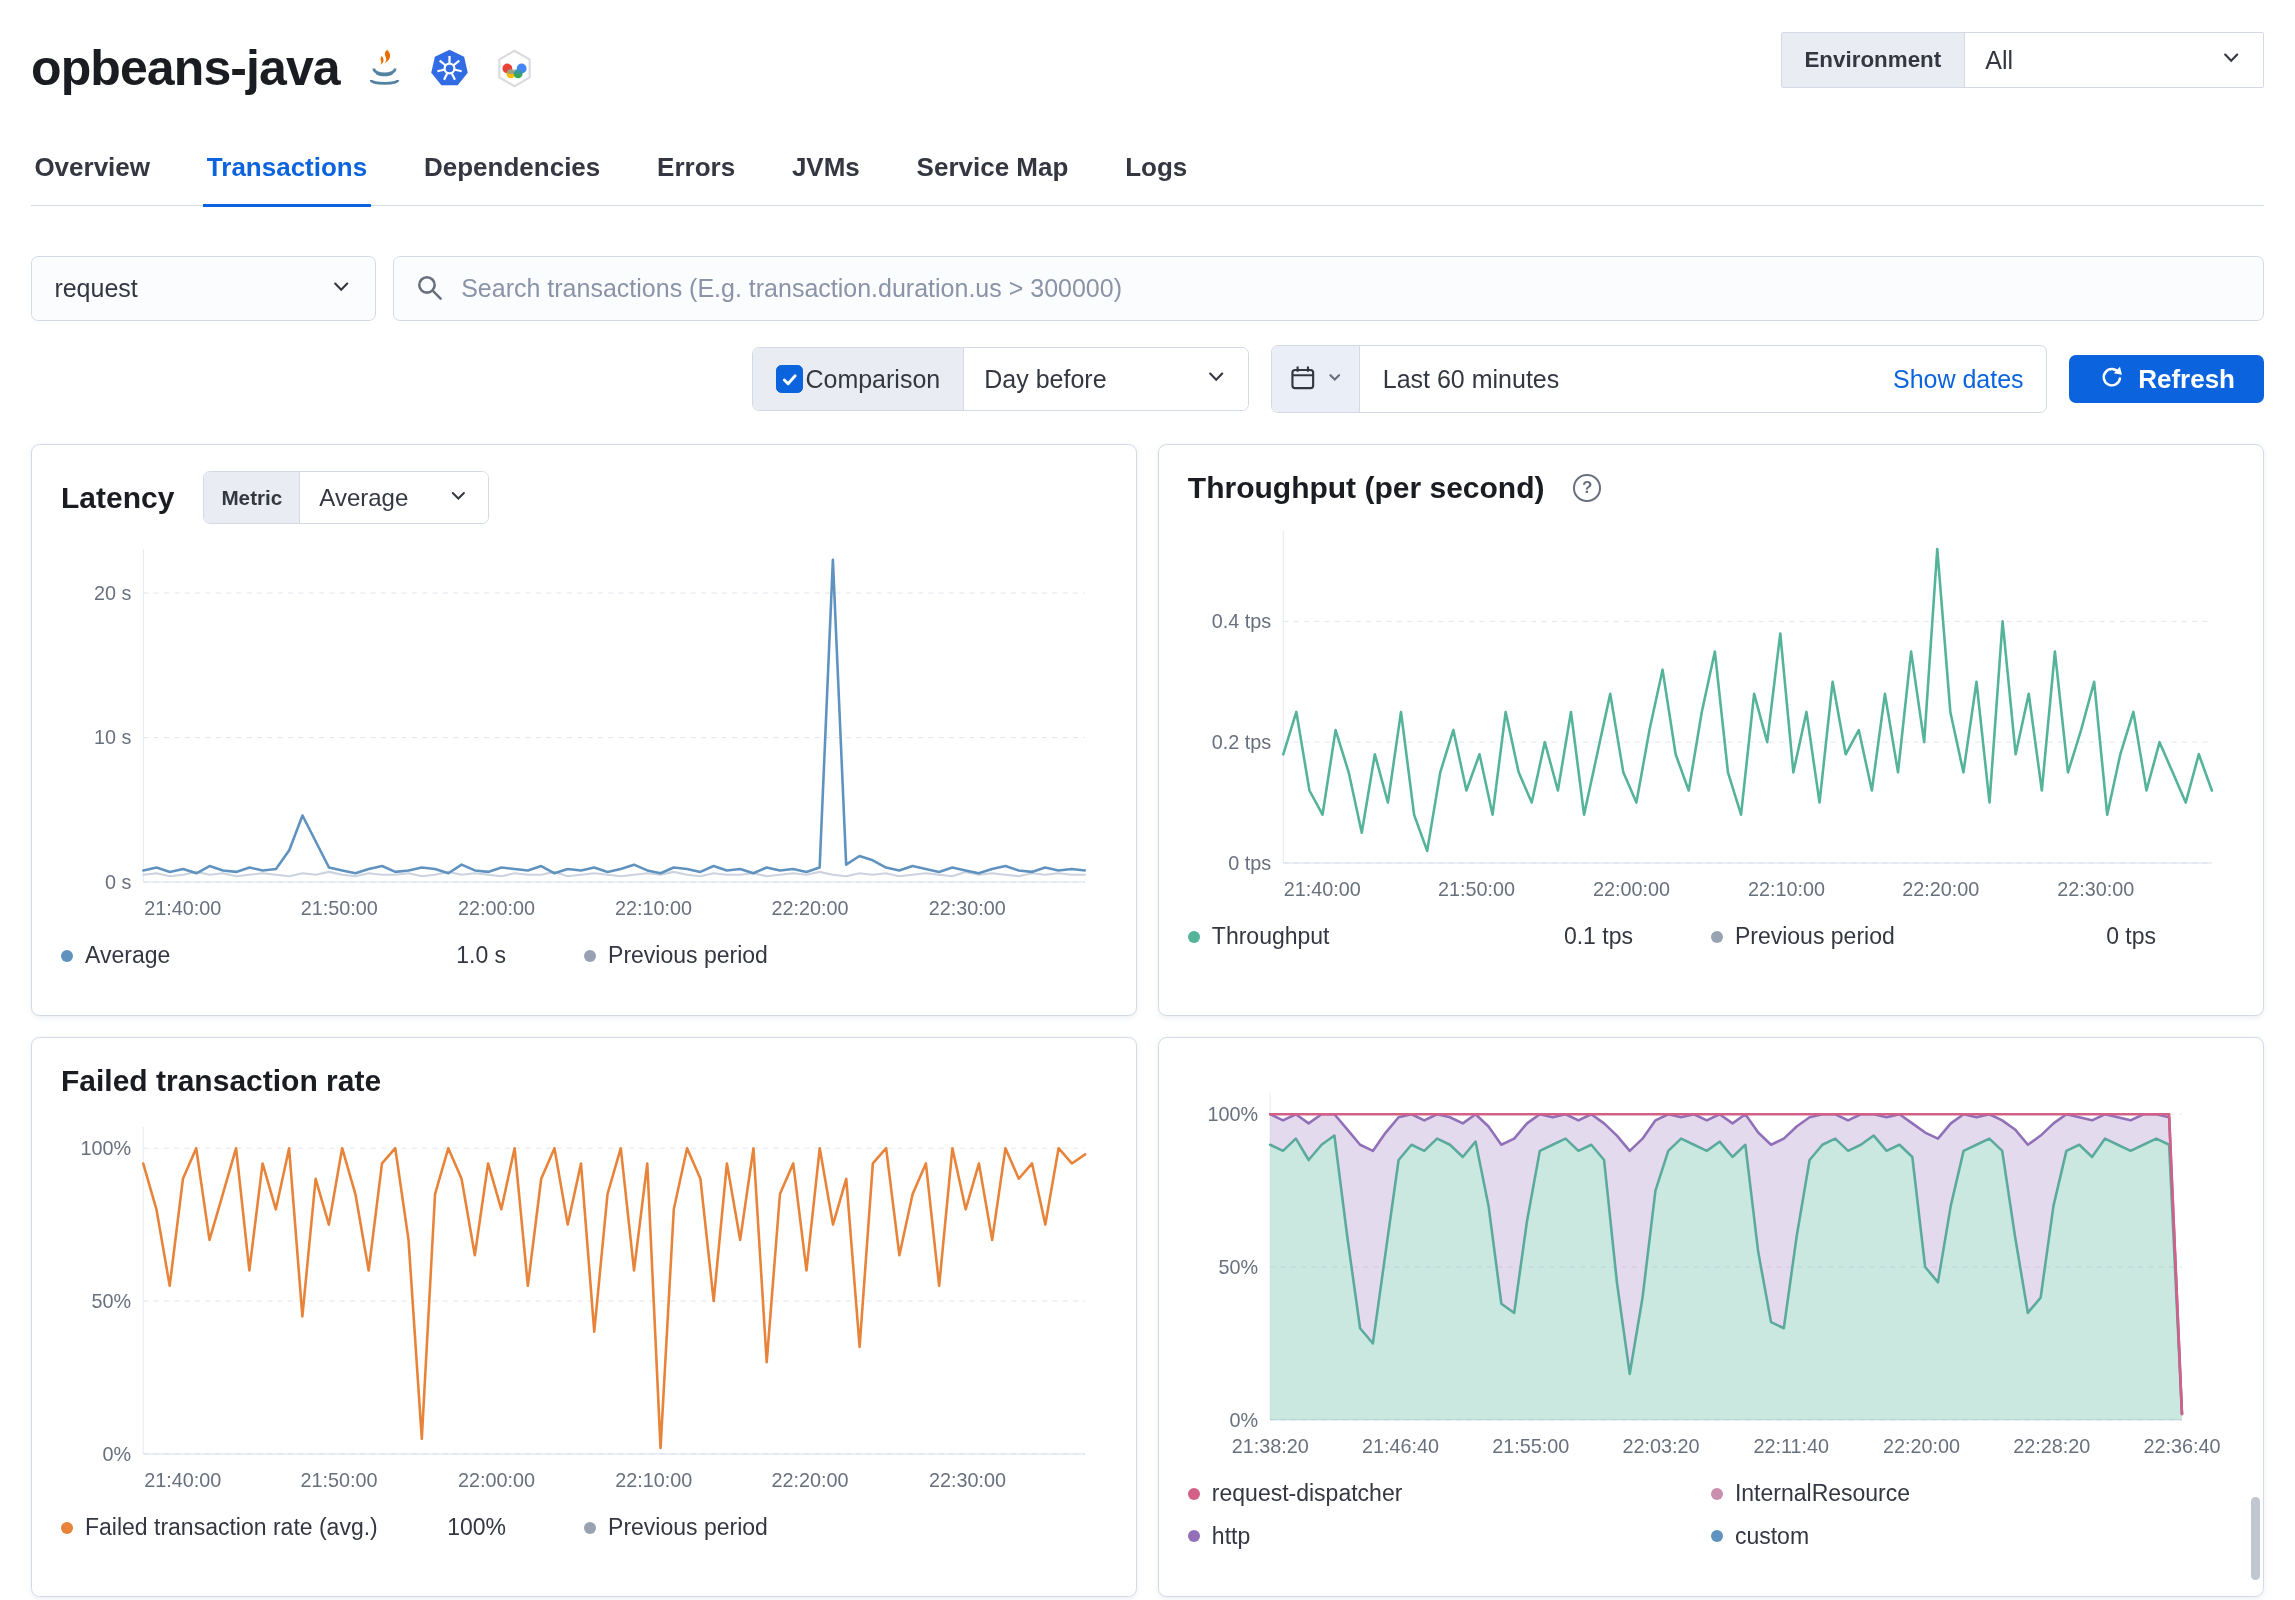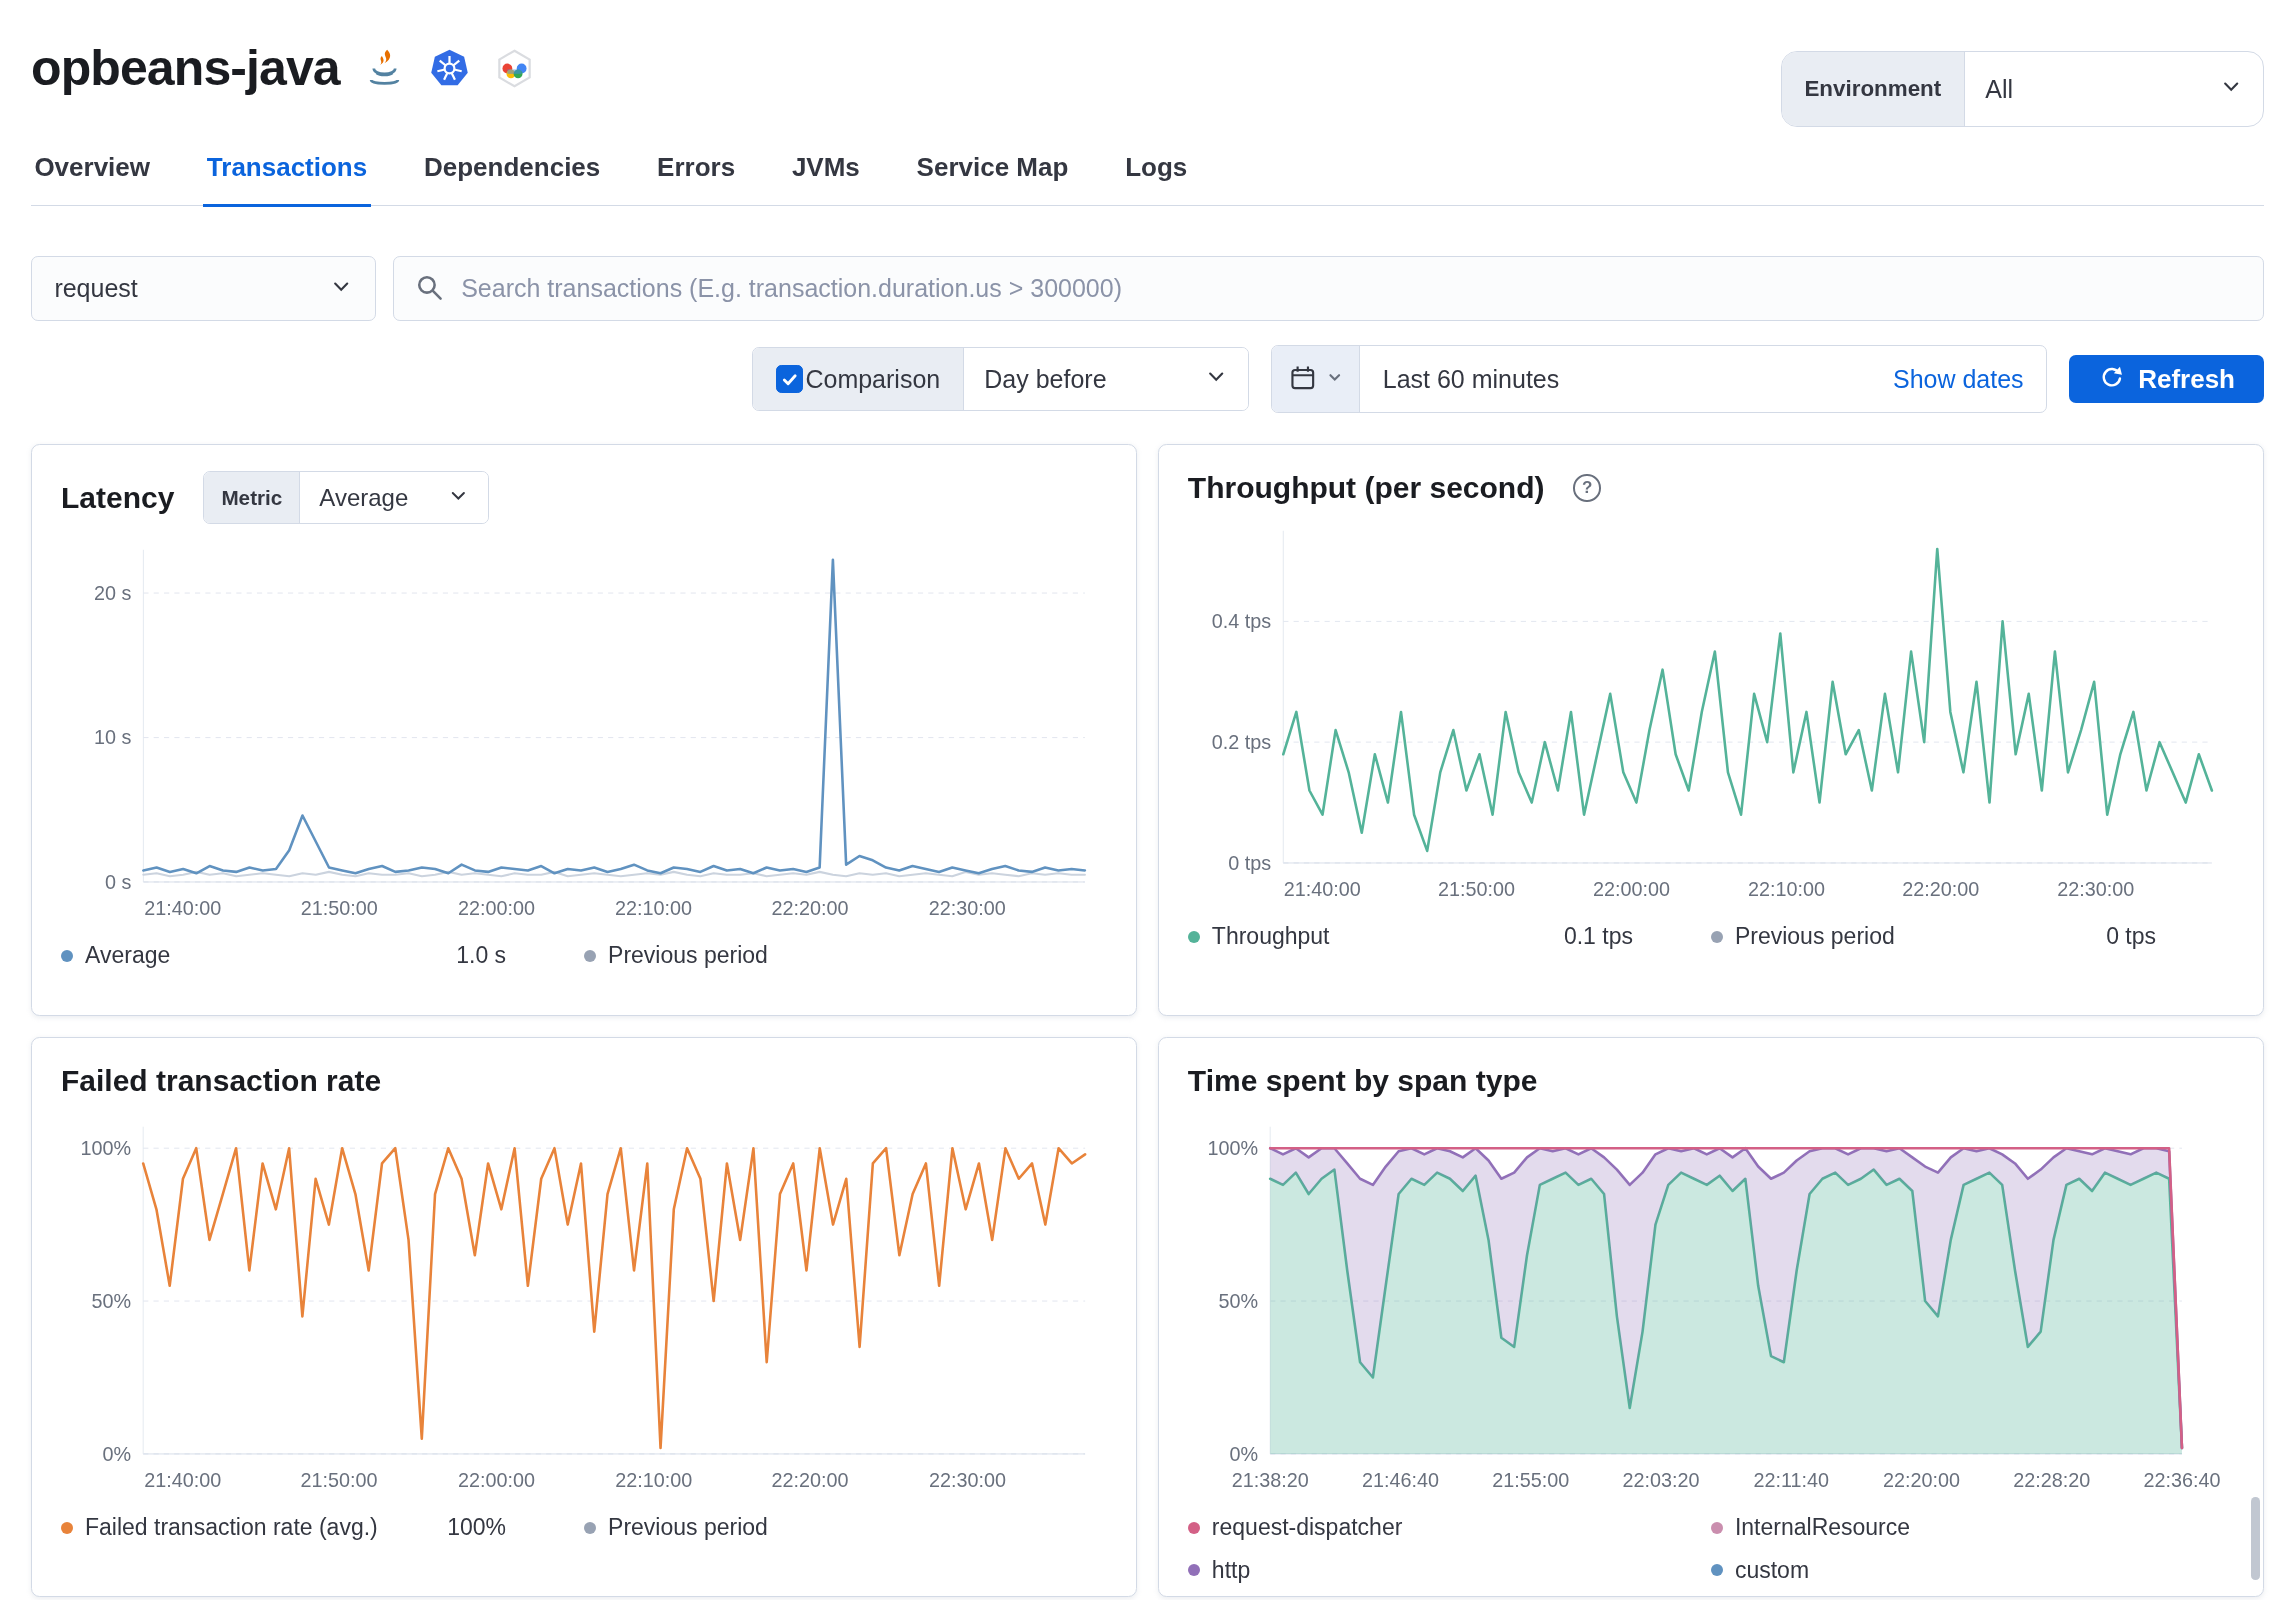--- a/index.html
+++ b/index.html
@@ -8,22 +8,22 @@
   body {
     width:2295px; height:1601px; overflow:hidden; position:relative;
     background:#ffffff; color:#343741;
     font-family:"Liberation Sans", sans-serif;
   }
   
   .header { padding:29px 31px 0 31px; }
   .title-row { display:flex; align-items:center; gap:24px; position:relative; height:78px; }
   .service-title { font-size:50px; font-weight:700; color:#1a1c21; margin:0; letter-spacing:-0.9px; }
   .agent-icon { width:41px; height:41px; display:inline-flex; }
-  .env-group { position:absolute; right:0; top:22px; display:flex; height:76px; width:483px;
-    border:0.9px solid #d3dae6; border-radius:16px; overflow:hidden; background:#fff; }
+  .env-group { position:absolute; right:0; top:3px; display:flex; height:56px; width:483px;
+    border:0.9px solid #d3dae6; border-radius:2px; overflow:hidden; background:#fff; }
   .env-prepend { background:#e9edf3; display:flex; align-items:center; padding:0 22.4px;
     font-size:22.4px; font-weight:600; color:#343741; border-right:0.9px solid #d3dae6; }
   .env-value { flex:1; display:flex; align-items:center; justify-content:space-between;
     padding:0 20.7px; font-size:25px; cursor:pointer; }
   
   .tabs { display:flex; gap:50px; margin-top:33px; border-bottom:1.7px solid #d3dae6; padding:0 0 0 0; }
   .tab { background:none; border:none; font-family:inherit; font-size:26px; font-weight:600;
     color:#343741; padding:12px 3.4px 20.7px 3.4px; cursor:pointer; border-bottom:3.4px solid transparent; margin-bottom:-1.7px; }
   .tab.active { color:#0b64dd; border-bottom-color:#0b64dd; }
   
@@ -326,23 +326,20 @@
           <span class="legend-value">100%</span>
         </div>
         <div class="legend-item">
           <span class="dot" style="background: rgb(152, 162, 179);"></span>
           <span class="legend-label">Previous period</span>
         </div>
       </div>
   </div>
 
   <div class="panel bottom">
-    <div class="panel-head">
-      <span class="panel-title">Time spent by span type</span>
-    </div>
     <div class="chart-box"><svg width="1046" height="384" font-family="Liberation Sans, sans-serif" viewBox="0 0 1214 446">
           <line x1="95" x2="1154" y1="396.0" y2="396.0" stroke="#dde2ec" stroke-dasharray="6 6"></line>
           <text x="81" y="404" text-anchor="end" font-size="23" fill="#69707d">0%</text>
           <line x1="95" x2="1154" y1="218.4" y2="218.4" stroke="#dde2ec" stroke-dasharray="6 6"></line>
           <text x="81" y="226.4" text-anchor="end" font-size="23" fill="#69707d">50%</text>
           <line x1="95" x2="1154" y1="40.9" y2="40.9" stroke="#dde2ec" stroke-dasharray="6 6"></line>
           <text x="81" y="48.9" text-anchor="end" font-size="23" fill="#69707d">100%</text>
           <line x1="95" x2="1154" y1="396" y2="396" stroke="#d3dae6"></line>
           <line x1="95" x2="95" y1="16" y2="396" stroke="#e0e5ee"></line>
           <text x="95.0" y="434" text-anchor="middle" font-size="23" fill="#69707d">21:38:20</text>

